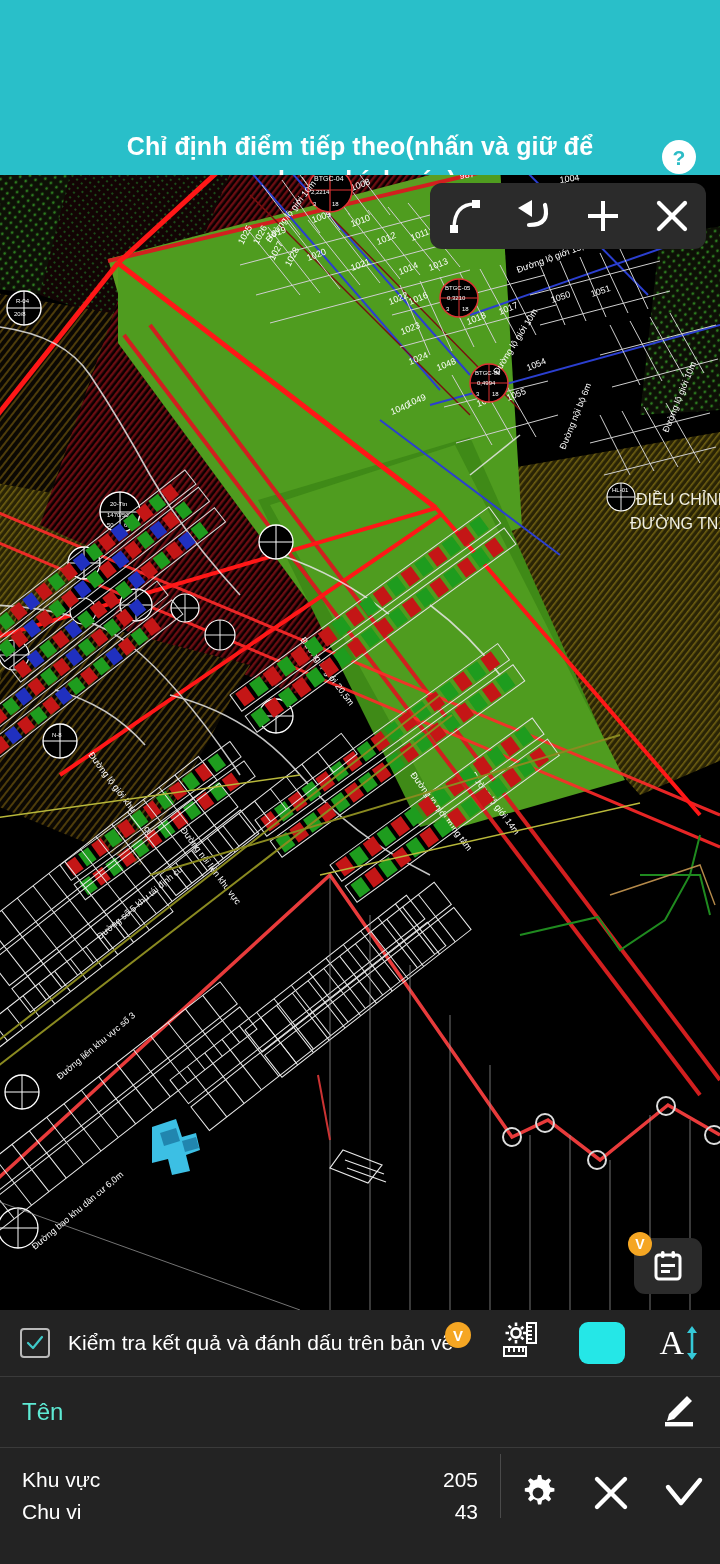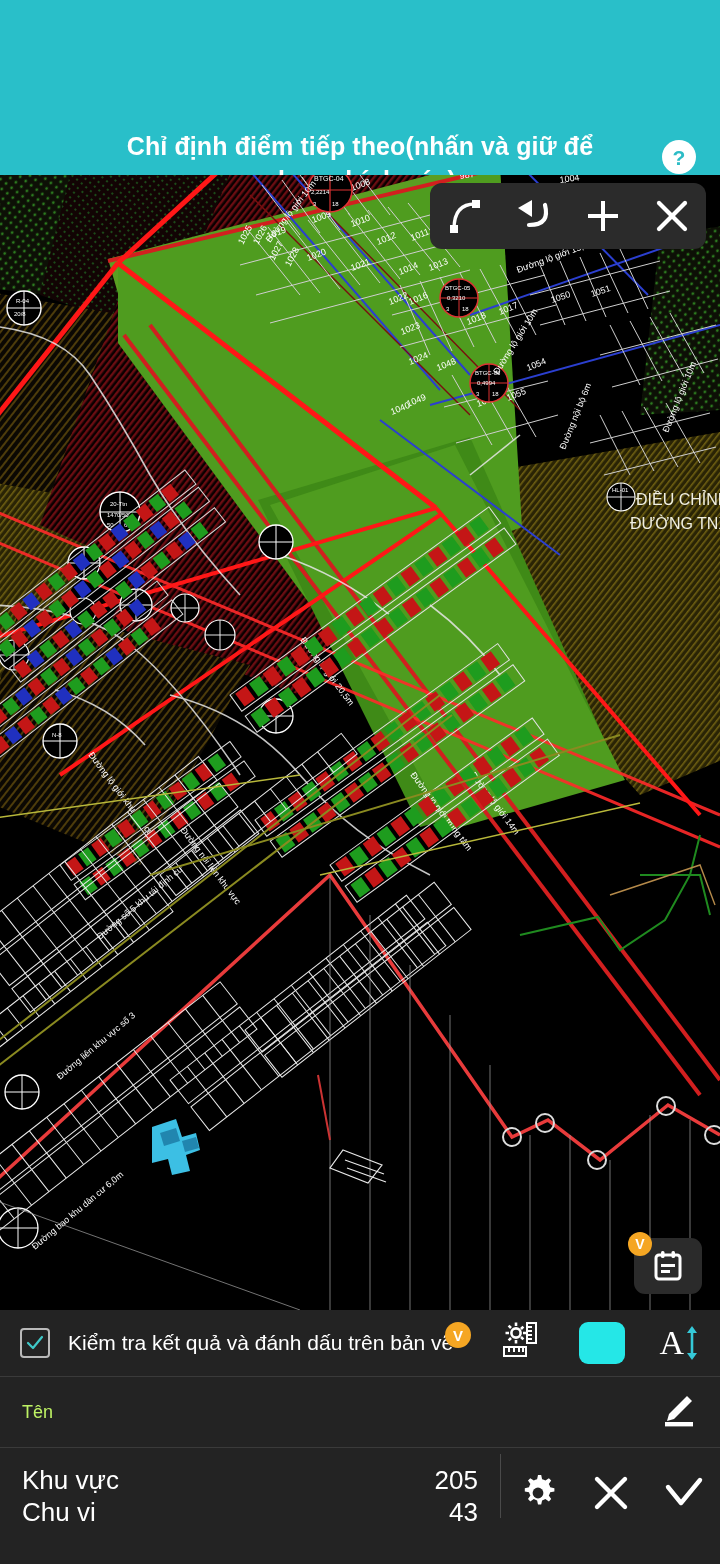--- a/index.html
+++ b/index.html
@@ -91,32 +91,32 @@
     color:#ffffff;font-family:"Liberation Serif","DejaVu Serif",serif;
     font-size:34px;line-height:34px;
   }
 
   .divider{height:1px;background:#3a3a3a;width:100%;}
 
   .row-name{
     position:relative;height:70px;display:flex;align-items:center;
     padding:0 22px;box-sizing:border-box;
   }
-  .row-name .lbl{color:#bef264;font-size:18px;}
+  .row-name .lbl{color:#5eead4;font-size:24px;}
   .row-name .pencil{margin-left:auto;}
 
   .row-stats{
     position:relative;height:116px;display:flex;
   }
   .stats-left{
     width:500px;box-sizing:border-box;padding:16px 22px 0 22px;
   }
   .stat-line{
     display:flex;justify-content:space-between;align-items:baseline;
-    color:#ffffff;font-size:26px;line-height:32px;
+    color:#ffffff;font-size:21px;line-height:32px;
   }
   .stat-line .val{font-variant-numeric:tabular-nums;}
   .stats-right{
     flex:1;border-left:1px solid #4a4a4a;margin:6px 0 46px 0;
     display:flex;align-items:flex-start;justify-content:space-around;
     padding-top:12px;
   }
   .stats-right .act{
     width:54px;height:54px;display:flex;align-items:center;justify-content:center;
   }

